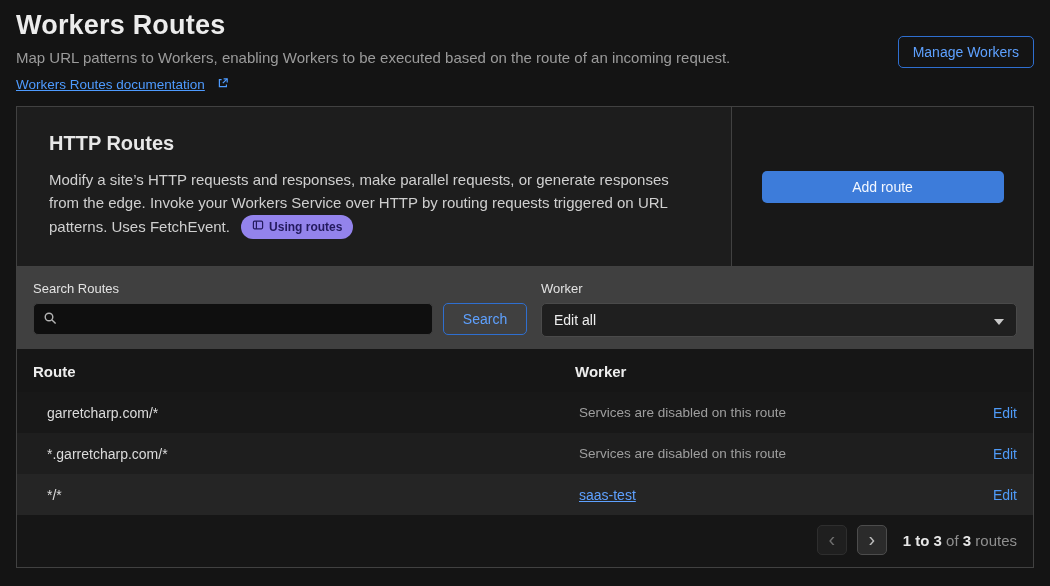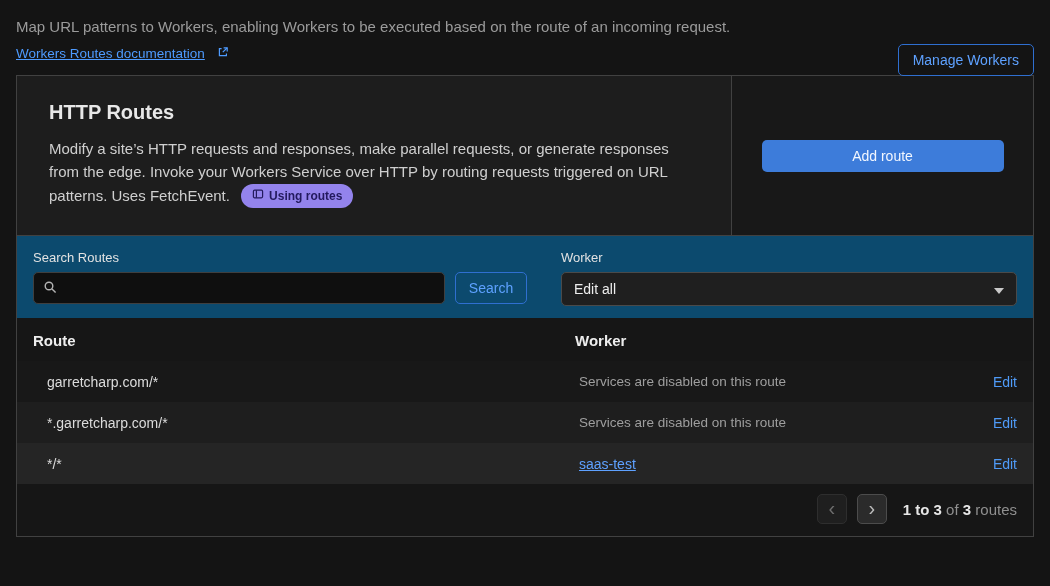--- a/index.html
+++ b/index.html
@@ -55,35 +55,35 @@
     white-space: nowrap;
   }
   .add-route-btn {
     width: 242px; padding: 8px 0;
     background: #3d7cda; color: #f2f7ff;
     border: none; border-radius: 5px;
     font-size: 14px; cursor: pointer; font-family: inherit;
   }
 
   
-  .filters { display: flex; gap: 34px; background: #0c4a6e; padding: 14px 16px 12px; }
+  .filters { display: flex; gap: 14px; background: #404040; padding: 14px 16px 12px; }
   .filter-label { display: block; font-size: 13px; color: #e2e2e2; margin-bottom: 7px; }
   .filter-left { width: 494px; flex: 0 0 494px; }
   .filter-right { flex: 1 1 auto; }
   .search-row { display: flex; gap: 10px; }
   .search-wrap { position: relative; flex: 1 1 auto; }
   .search-wrap svg { position: absolute; left: 10px; top: 8px; }
   .search-input {
     width: 100%; height: 32px;
     background: #0f0f0f; border: 1px solid #3f3f3f; border-radius: 5px;
     color: #e0e0e0; font-size: 14px; font-family: inherit;
     padding: 0 10px 0 32px;
   }
   .search-btn {
-    width: 72px; height: 32px;
+    width: 84px; height: 32px;
     background: transparent; border: 1px solid #2f6fd0; border-radius: 5px;
     color: #5ea1ff; font-size: 14px; cursor: pointer; font-family: inherit;
   }
   .select {
     height: 34px; background: #1f1f1f;
     border: 1px solid #4a4a4a; border-radius: 5px;
     display: flex; align-items: center; justify-content: space-between;
     padding: 0 12px; font-size: 14px; color: #ededed; cursor: pointer;
   }
 
@@ -118,20 +118,21 @@
   .page-btn.next { background: #2b2b2b; color: #bdbdbd; border: 1px solid #4c4c4c; }
   .page-summary { font-size: 15px; color: #8f8f8f; margin-left: 6px; }
   .page-summary b { color: #e7e7e7; font-weight: 700; }
 </style>
 </head>
 <body>
 
 <div class="page">
 
   <div class="page-header">
+    <h1 class="page-title">Workers Routes</h1>
     <button class="manage-workers-btn">Manage Workers</button>
     <div class="page-subtitle">Map URL patterns to Workers, enabling Workers to be executed based on the route of an incoming request.</div>
     <a class="doc-link">
       <span>Workers Routes documentation</span>
       <span>
         <svg width="12" height="12" viewBox="0 0 12 12" fill="none" stroke="#4e9bff" stroke-width="1.2">
           <path d="M4.6 2.6H2.4v7h7V7.4"></path>
           <path d="M6.6 1.8h3.6v3.6"></path>
           <path d="M10 2 5.8 6.2"></path>
         </svg>

